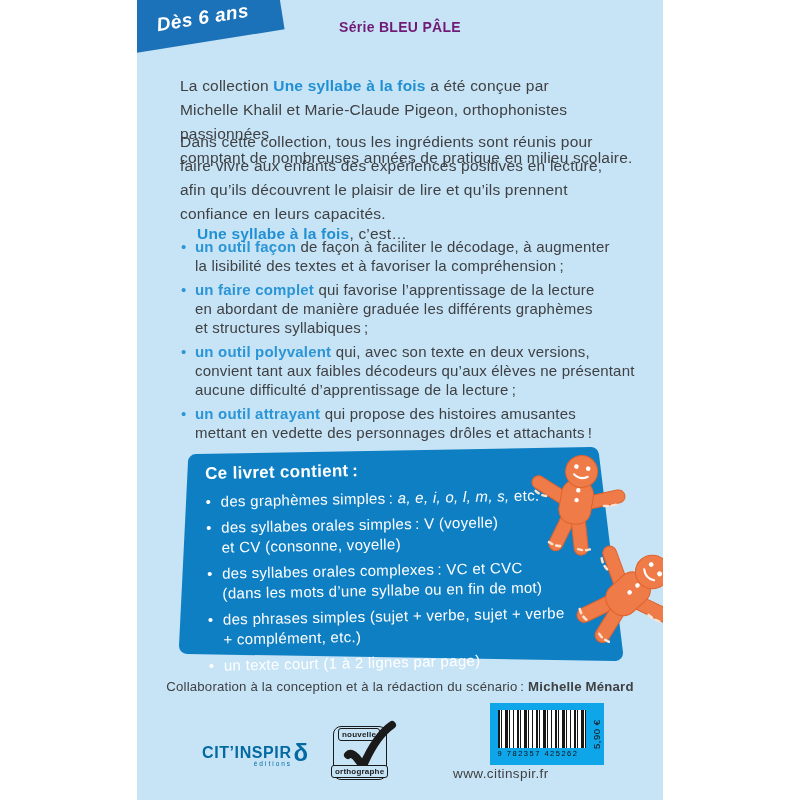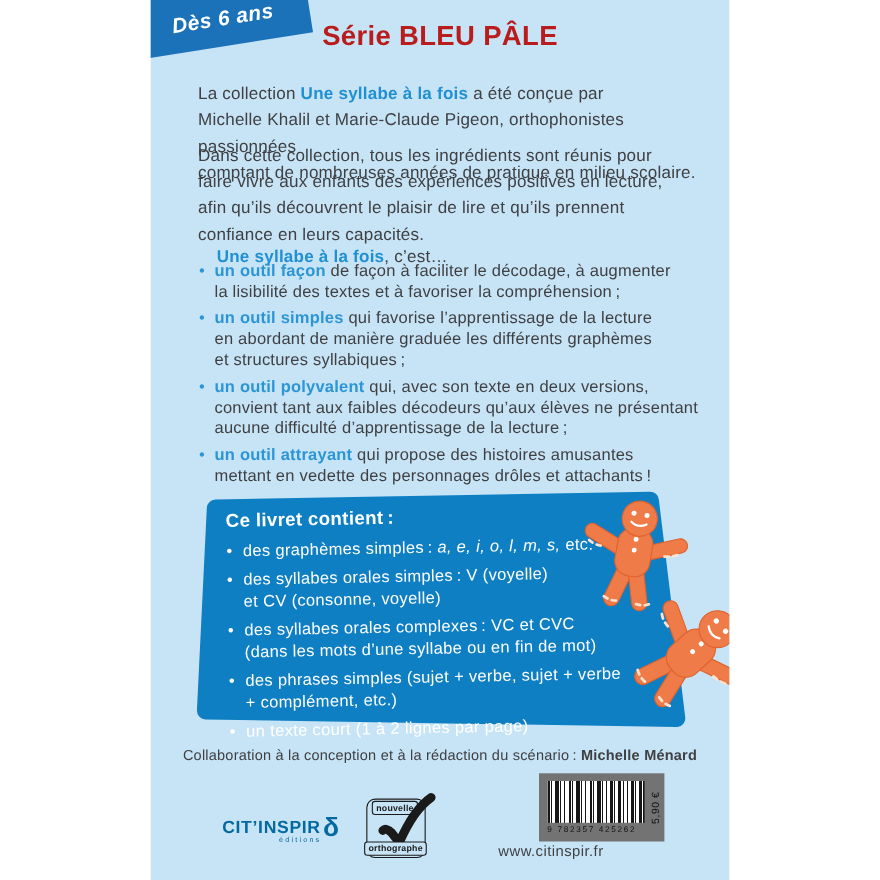--- a/index.html
+++ b/index.html
@@ -24,21 +24,21 @@
     transform-origin:50% 50%;
     display:flex;align-items:center;justify-content:center;
   }
   .age-badge span{
     color:#fff;font-weight:bold;font-style:italic;
     font-size:19px;letter-spacing:.5px;padding-top:10px;
   }
   
   .series-title{
     position:absolute;left:0;top:19px;width:100%;
-    text-align:center;color:#b91c1c;font-weight:bold;font-size:25px;
+    text-align:center;color:#701a75;font-weight:bold;font-size:14px;
     letter-spacing:.3px;
   }
   
   .para{
     position:absolute;left:43px;margin:0;width:470px;
     color:#3f4043;font-size:15.5px;line-height:24px;
     letter-spacing:.2px;white-space:pre-line;
   }
   .p1{top:62px;margin-top:12px;}
   .p2{top:130px;}
@@ -102,21 +102,21 @@
   .ortho-top,.ortho-bottom{
     position:absolute;background:#c7e4f6;border:1px solid #1a1a1a;
     border-radius:3px;font-size:8px;font-weight:bold;color:#1a1a1a;
     padding:1px 3px;letter-spacing:.2px;white-space:nowrap;
   }
   .ortho-top{top:1px;left:4px;}
   .ortho-bottom{bottom:1px;left:-3px;}
   .ortho-check{position:absolute;left:2px;top:-12px;overflow:visible;}
   .barcode{
     position:absolute;left:353px;top:703px;width:114px;height:62px;
-    background:#737373;
+    background:#0ea5e9;
   }
   .bars{
     position:absolute;left:8px;top:7px;right:18px;height:38px;
     background:repeating-linear-gradient(90deg,
       #161616 0 2px,#fff 2px 3px,#161616 3px 4px,#fff 4px 7px,
       #161616 7px 10px,#fff 10px 11px,#161616 11px 12px,#fff 12px 15px,
       #161616 15px 16px,#fff 16px 19px);
   }
   .barcode-number{
     position:absolute;left:0;top:46px;width:96px;text-align:center;
@@ -151,21 +151,21 @@
     <p class="para p2">Dans cette collection, tous les ingrédients sont réunis pour
 faire vivre aux enfants des expériences positives en lecture,
 afin qu’ils découvrent le plaisir de lire et qu’ils prennent
 confiance en leurs capacités.</p>
 
     <h2 class="features-heading"><span class="brand">Une syllabe à la fois</span><span class="dark">, c’est…</span></h2>
 
     <ul class="features">
       <li><span class="blt">•</span><span class="lead">un outil façon</span><span class="rest"> de façon à faciliter le décodage, à augmenter
 la lisibilité des textes et à favoriser la compréhension ;</span></li>
-      <li><span class="blt">•</span><span class="lead">un outil simples</span><span class="rest"> qui favorise l’apprentissage de la lecture
+      <li><span class="blt">•</span><span class="lead">un faire complet</span><span class="rest"> qui favorise l’apprentissage de la lecture
 en abordant de manière graduée les différents graphèmes
 et structures syllabiques ;</span></li>
       <li><span class="blt">•</span><span class="lead">un outil polyvalent</span><span class="rest"> qui, avec son texte en deux versions,
 convient tant aux faibles décodeurs qu’aux élèves ne présentant
 aucune difficulté d’apprentissage de la lecture ;</span></li>
       <li><span class="blt">•</span><span class="lead">un outil attrayant</span><span class="rest"> qui propose des histoires amusantes
 mettant en vedette des personnages drôles et attachants !</span></li>
     </ul>
 
     <svg class="box-shape" width="500" height="235" viewBox="0 0 500 235">

